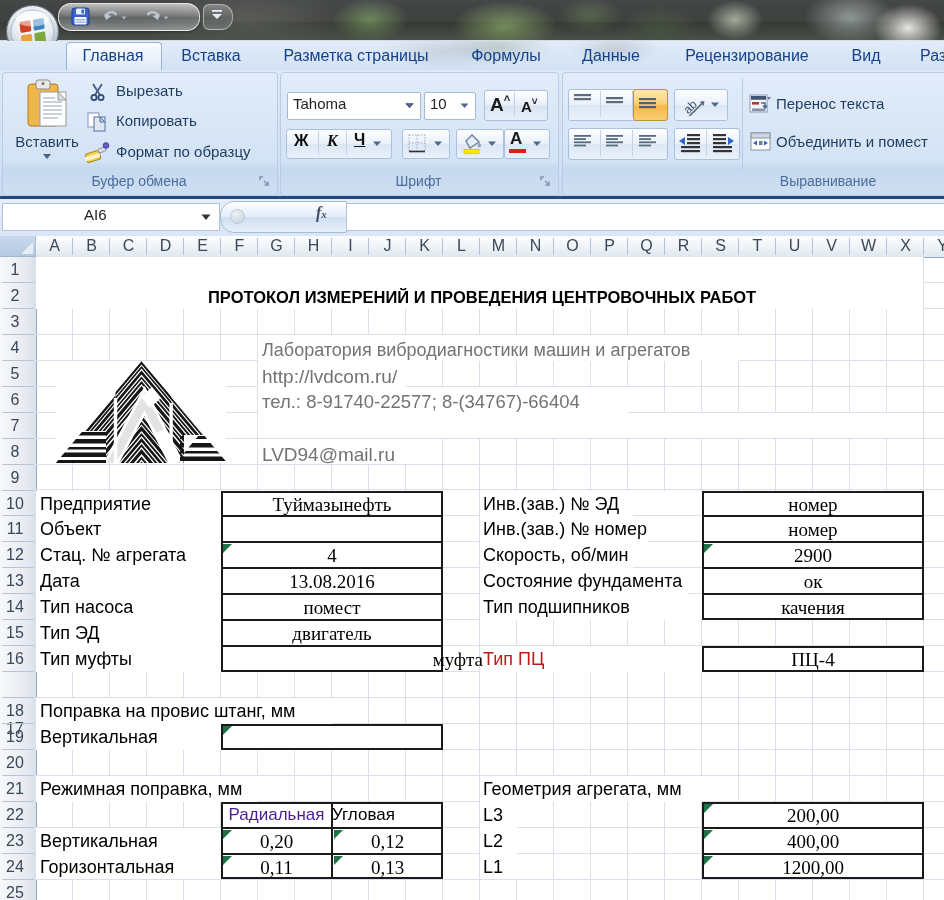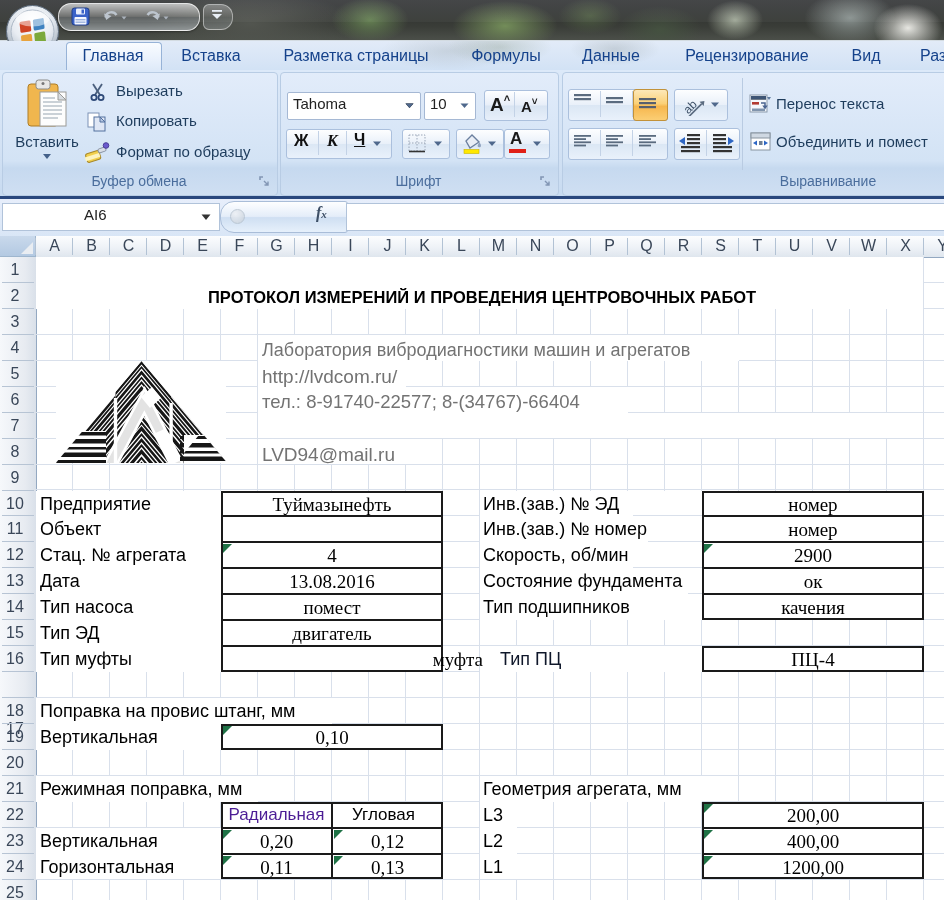--- a/index.html
+++ b/index.html
@@ -452,21 +452,21 @@
 <div class="tx" style="left:40.0px;top:702.0px;font-size:18px;color:#000;">Поправка на провис штанг, мм</div>
 <div class="tx" style="left:40.0px;top:727.9px;font-size:18px;color:#000;">Вертикальная</div>
 <div class="tx" style="left:40.0px;top:779.8px;font-size:18px;color:#000;">Режимная поправка, мм</div>
 <div class="tx" style="left:40.0px;top:831.7px;font-size:18px;color:#000;">Вертикальная</div>
 <div class="tx" style="left:40.0px;top:857.6px;font-size:18px;color:#000;">Горизонтальная</div>
 <div class="tx" style="left:483.0px;top:494.5px;font-size:18px;color:#000;">Инв.(зав.) № ЭД</div>
 <div class="tx" style="left:483.0px;top:520.4px;font-size:18px;color:#000;">Инв.(зав.) № номер</div>
 <div class="tx" style="left:483.0px;top:546.3px;font-size:18px;color:#000;">Скорость, об/мин</div>
 <div class="tx" style="left:483.0px;top:572.3px;font-size:18px;color:#000;">Состояние фундамента</div>
 <div class="tx" style="left:483.0px;top:598.2px;font-size:18px;color:#000;">Тип подшипников</div>
-<div class="tx" style="left:500px;top:650.1px;font-size:18px;color:#0f172a;">Тип ПЦ</div>
+<div class="tx" style="left:483.0px;top:650.1px;font-size:18px;color:#b91c1c;">Тип ПЦ</div>
 <div class="tx" style="left:483.0px;top:779.8px;font-size:18px;color:#000;">Геометрия агрегата, мм</div>
 <div class="tx" style="left:483.0px;top:805.7px;font-size:18px;color:#000;">L3</div>
 <div class="tx" style="left:483.0px;top:831.7px;font-size:18px;color:#000;">L2</div>
 <div class="tx" style="left:483.0px;top:857.6px;font-size:18px;color:#000;">L1</div>
 <div class="ab" style="left:221.0px;top:490.5px;width:222.0px;height:181.6px;background:#fff;border:2px solid #1a1a1a;box-sizing:border-box;"></div>
 <div class="ab" style="left:221.0px;top:515.4px;width:222.0px;height:2px;background:#1a1a1a;"></div>
 <div class="ab" style="left:221.0px;top:541.3px;width:222.0px;height:2px;background:#1a1a1a;"></div>
 <div class="ab" style="left:221.0px;top:567.3px;width:222.0px;height:2px;background:#1a1a1a;"></div>
 <div class="ab" style="left:221.0px;top:593.2px;width:222.0px;height:2px;background:#1a1a1a;"></div>
 <div class="ab" style="left:221.0px;top:619.2px;width:222.0px;height:2px;background:#1a1a1a;"></div>
@@ -490,23 +490,22 @@
 <div class="tx" style="left:221.0px;top:572.3px;width:222.0px;text-align:center;font-size:19px;color:#000;font-family:'Liberation Serif',serif;">13.08.2016</div>
 <div class="tx" style="left:221.0px;top:598.2px;width:222.0px;text-align:center;font-size:19px;color:#000;font-family:'Liberation Serif',serif;">помест</div>
 <div class="tx" style="left:221.0px;top:624.2px;width:222.0px;text-align:center;font-size:19px;color:#000;font-family:'Liberation Serif',serif;">двигатель</div>
 <div class="tx" style="left:221.0px;top:650.1px;width:222.0px;text-align:right;font-size:19px;color:#000;font-family:Liberation Serif, serif;margin-left:40px;">муфта</div>
 <div class="tx" style="left:702.0px;top:494.5px;width:222.0px;text-align:center;font-size:19px;color:#000;font-family:'Liberation Serif',serif;">номер</div>
 <div class="tx" style="left:702.0px;top:520.4px;width:222.0px;text-align:center;font-size:19px;color:#000;font-family:'Liberation Serif',serif;">номер</div>
 <div class="tx" style="left:702.0px;top:546.3px;width:222.0px;text-align:center;font-size:19px;color:#000;font-family:'Liberation Serif',serif;">2900</div>
 <div class="tx" style="left:702.0px;top:598.2px;width:222.0px;text-align:center;font-size:19px;color:#000;font-family:'Liberation Serif',serif;">качения</div>
 <div class="tx" style="left:702.0px;top:572.3px;width:222.0px;text-align:center;font-size:19px;color:#000;font-family:'Liberation Serif',serif;">ок</div>
 <div class="tx" style="left:702.0px;top:650.1px;width:222.0px;text-align:center;font-size:19px;color:#000;font-family:'Liberation Serif',serif;">ПЦ-4</div>
-<div class="tx" style="left:221.0px;top:727.9px;width:222.0px;text-align:center;font-size:19px;color:#000;font-family:'Liberation Serif',serif;">0,10</div>
 <div class="tx" style="left:221.0px;top:805.7px;width:111.0px;text-align:center;font-size:17px;color:#4c1d95;">Радиальная</div>
-<div class="tx" style="left:332.0px;top:805.7px;width:103px;text-align:center;font-size:17px;color:#000;">Угловая</div>
+<div class="tx" style="left:332.0px;top:805.7px;width:103px;text-align:left;font-size:17px;color:#000;">Угловая</div>
 <div class="tx" style="left:221.0px;top:831.7px;width:111.0px;text-align:center;font-size:19px;color:#000;font-family:'Liberation Serif',serif;">0,20</div>
 <div class="tx" style="left:332.0px;top:831.7px;width:111.0px;text-align:center;font-size:19px;color:#000;font-family:'Liberation Serif',serif;">0,12</div>
 <div class="tx" style="left:221.0px;top:857.6px;width:111.0px;text-align:center;font-size:19px;color:#000;font-family:'Liberation Serif',serif;">0,11</div>
 <div class="tx" style="left:332.0px;top:857.6px;width:111.0px;text-align:center;font-size:19px;color:#000;font-family:'Liberation Serif',serif;">0,13</div>
 <div class="tx" style="left:702.0px;top:805.7px;width:222.0px;text-align:center;font-size:19px;color:#000;font-family:'Liberation Serif',serif;">200,00</div>
 <div class="tx" style="left:702.0px;top:831.7px;width:222.0px;text-align:center;font-size:19px;color:#000;font-family:'Liberation Serif',serif;">400,00</div>
 <div class="tx" style="left:702.0px;top:857.6px;width:222.0px;text-align:center;font-size:19px;color:#000;font-family:'Liberation Serif',serif;">1200,00</div>
 <svg class="ab" style="left:223.0px;top:544.3px;" width="9" height="9" viewBox="0 0 9 9">
       <path d="M0 0 L9 0 L0 9 Z" fill="#1f7246"></path>
     </svg>

